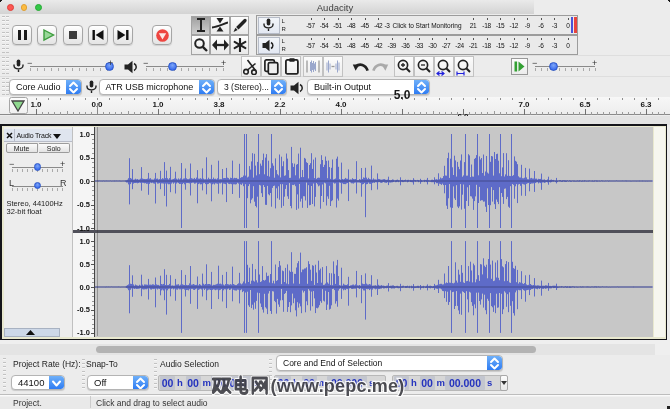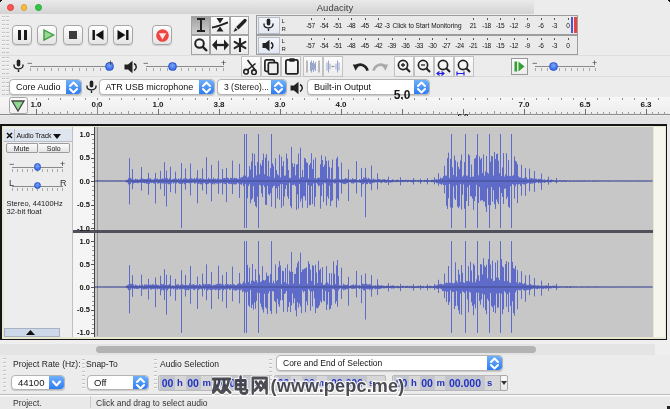--- a/index.html
+++ b/index.html
@@ -376,21 +376,21 @@
 <div class="abs" style="left:286.1px;top:112.0px;width:1px;height:2.5px;background:#9a9a9a;"></div>
 <div class="abs" style="left:292.2px;top:112.0px;width:1px;height:2.5px;background:#9a9a9a;"></div>
 <div class="abs" style="left:298.3px;top:112.0px;width:1px;height:2.5px;background:#9a9a9a;"></div>
 <div class="abs" style="left:304.4px;top:112.0px;width:1px;height:2.5px;background:#9a9a9a;"></div>
 <div class="abs" style="left:310.5px;top:110.5px;width:1px;height:4px;background:#9a9a9a;"></div>
 <div class="abs" style="left:316.6px;top:112.0px;width:1px;height:2.5px;background:#9a9a9a;"></div>
 <div class="abs" style="left:322.7px;top:112.0px;width:1px;height:2.5px;background:#9a9a9a;"></div>
 <div class="abs" style="left:328.8px;top:112.0px;width:1px;height:2.5px;background:#9a9a9a;"></div>
 <div class="abs" style="left:334.9px;top:112.0px;width:1px;height:2.5px;background:#9a9a9a;"></div>
 <div class="abs" style="left:280px;top:108.5px;width:1px;height:6px;background:#707070;"></div>
-<div class="abs" style="left:280px;top:100px;font-size:8px;font-weight:bold;color:#181818;transform:translateX(-50%);">3.0</div>
+<div class="abs" style="left:280px;top:100px;font-size:8px;font-weight:bold;color:#181818;transform:translateX(-50%);">2.2</div>
 <div class="abs" style="left:347.1px;top:112.0px;width:1px;height:2.5px;background:#9a9a9a;"></div>
 <div class="abs" style="left:353.2px;top:112.0px;width:1px;height:2.5px;background:#9a9a9a;"></div>
 <div class="abs" style="left:359.3px;top:112.0px;width:1px;height:2.5px;background:#9a9a9a;"></div>
 <div class="abs" style="left:365.4px;top:112.0px;width:1px;height:2.5px;background:#9a9a9a;"></div>
 <div class="abs" style="left:371.5px;top:110.5px;width:1px;height:4px;background:#9a9a9a;"></div>
 <div class="abs" style="left:377.6px;top:112.0px;width:1px;height:2.5px;background:#9a9a9a;"></div>
 <div class="abs" style="left:383.7px;top:112.0px;width:1px;height:2.5px;background:#9a9a9a;"></div>
 <div class="abs" style="left:389.8px;top:112.0px;width:1px;height:2.5px;background:#9a9a9a;"></div>
 <div class="abs" style="left:395.9px;top:112.0px;width:1px;height:2.5px;background:#9a9a9a;"></div>
 <div class="abs" style="left:341px;top:108.5px;width:1px;height:6px;background:#707070;"></div>

